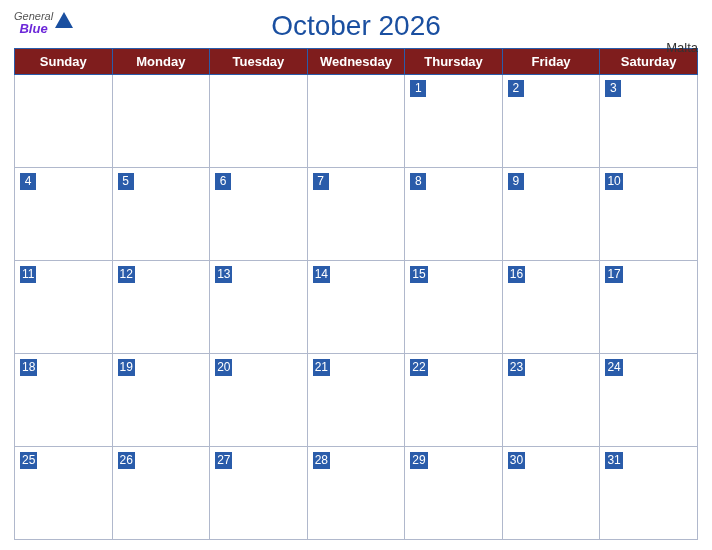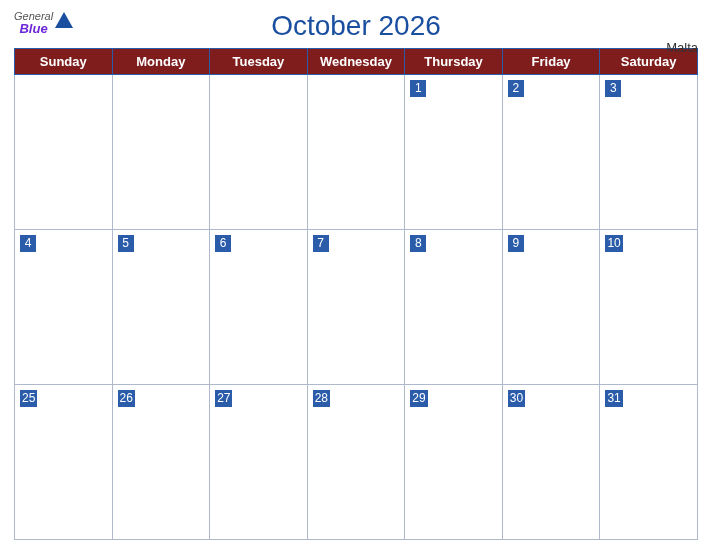--- a/index.html
+++ b/index.html
@@ -139,20 +139,38 @@
         <tr>
           <td><span class="day-number">4</span></td>
           <td><span class="day-number">5</span></td>
           <td><span class="day-number">6</span></td>
           <td><span class="day-number">7</span></td>
           <td><span class="day-number">8</span></td>
           <td><span class="day-number">9</span></td>
           <td><span class="day-number">10</span></td>
         </tr>
         <tr>
+          <td><span class="day-number">11</span></td>
+          <td><span class="day-number">12</span></td>
+          <td><span class="day-number">13</span></td>
+          <td><span class="day-number">14</span></td>
+          <td><span class="day-number">15</span></td>
+          <td><span class="day-number">16</span></td>
+          <td><span class="day-number">17</span></td>
+        </tr>
+        <tr>
+          <td><span class="day-number">18</span></td>
+          <td><span class="day-number">19</span></td>
+          <td><span class="day-number">20</span></td>
+          <td><span class="day-number">21</span></td>
+          <td><span class="day-number">22</span></td>
+          <td><span class="day-number">23</span></td>
+          <td><span class="day-number">24</span></td>
+        </tr>
+        <tr>
           <td><span class="day-number">25</span></td>
           <td><span class="day-number">26</span></td>
           <td><span class="day-number">27</span></td>
           <td><span class="day-number">28</span></td>
           <td><span class="day-number">29</span></td>
           <td><span class="day-number">30</span></td>
           <td><span class="day-number">31</span></td>
         </tr>
       </tbody>
   </table>

